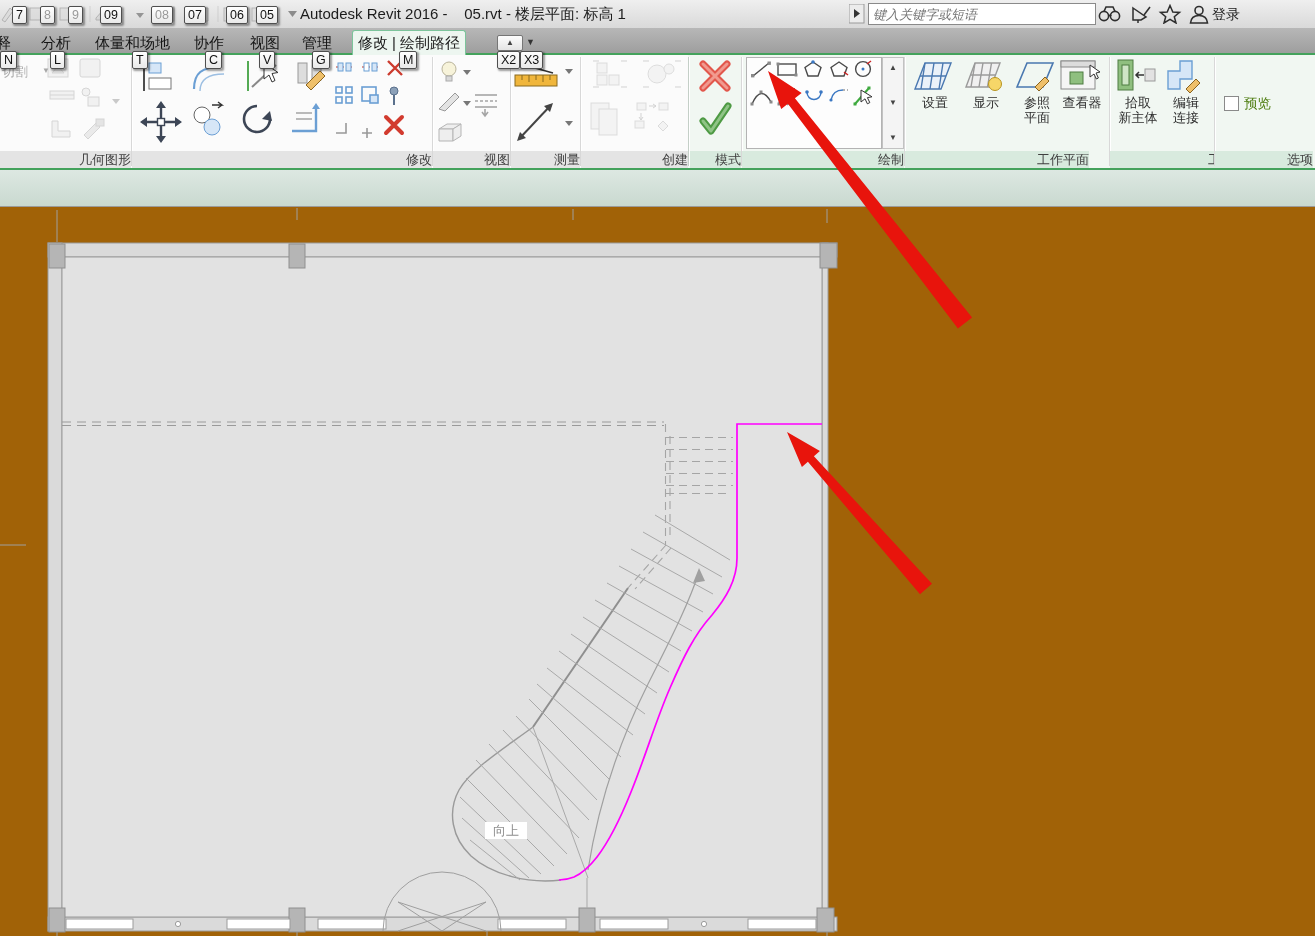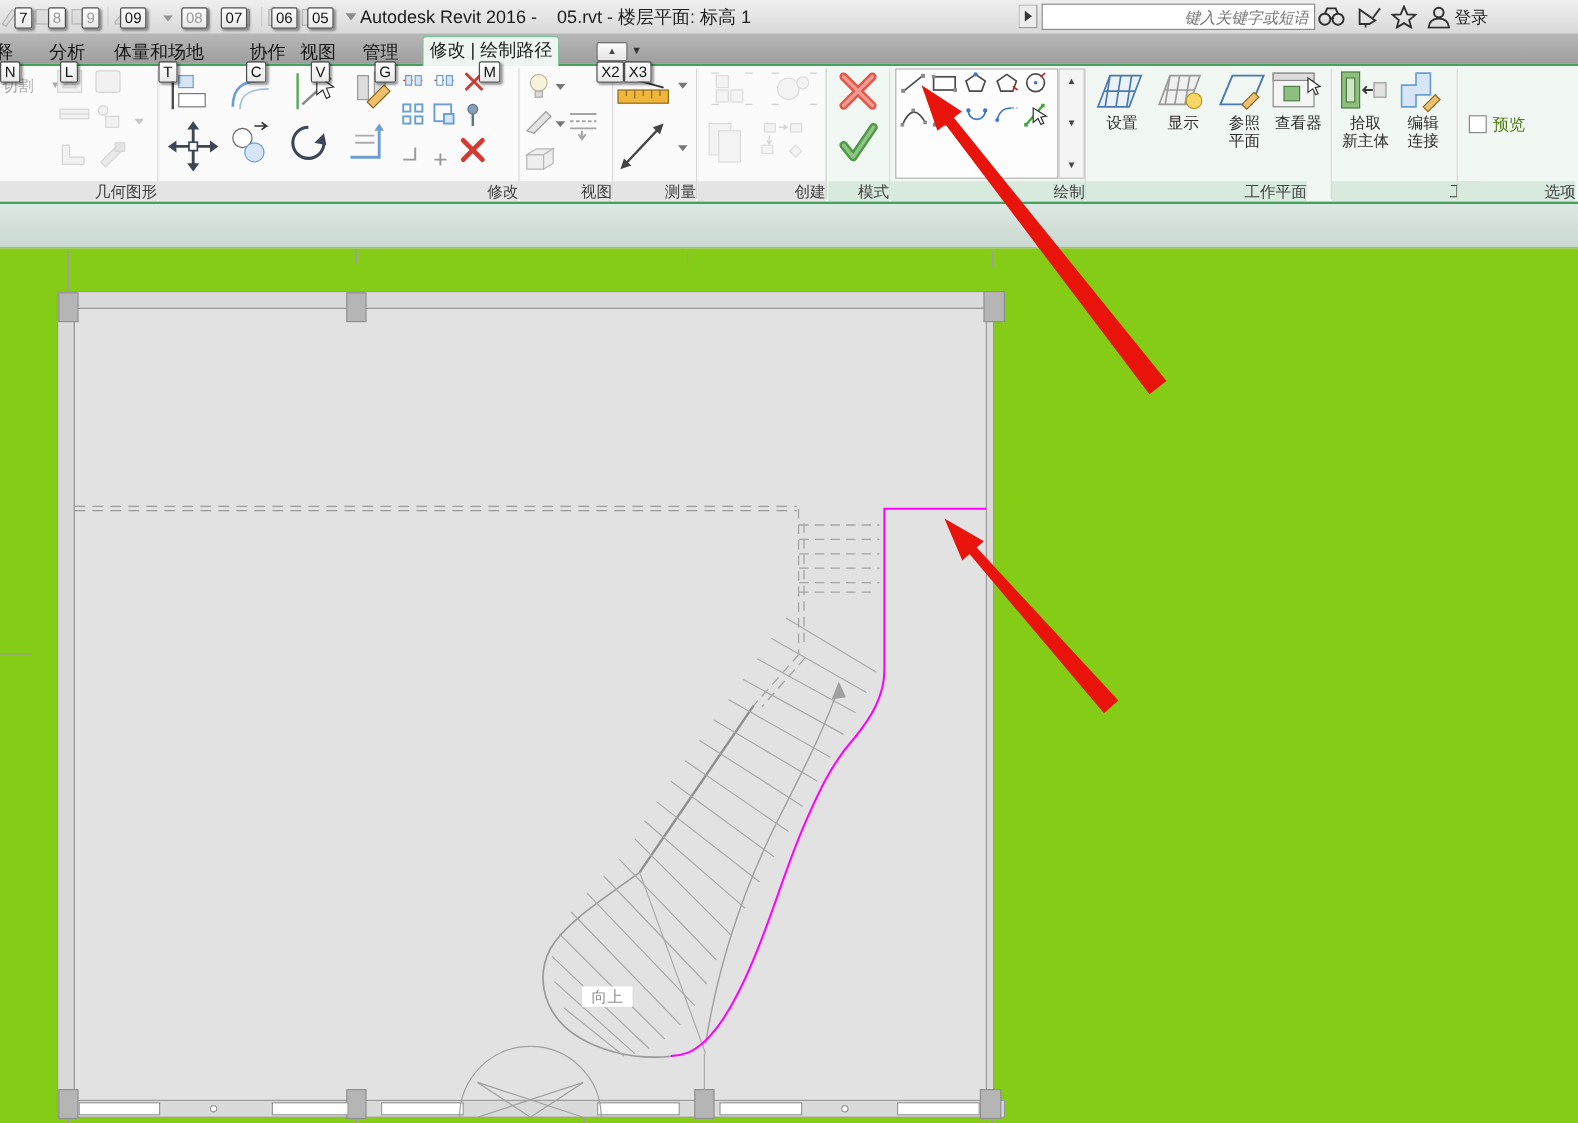--- a/index.html
+++ b/index.html
@@ -10,21 +10,21 @@
   
   #titlebar{left:0;top:0;width:1315px;height:28px;
     background:linear-gradient(#efefef,#d9d9d9);border-bottom:1px solid #b5b5b5;}
   .keytip{position:absolute;height:16px;line-height:16px;padding:0 3px;
     background:linear-gradient(#ffffff,#e9e9e9);border:1px solid #4f4f4f;border-radius:2px;
     font-size:12.5px;color:#111;box-shadow:1.5px 1.5px 2px rgba(0,0,0,.38);z-index:40;}
   .keytip.dim{color:#9a9a9a;}
   .qat-ghost{position:absolute;opacity:.55;}
   #title-text{left:300px;top:5px;width:560px;text-align:left;font-size:15px;color:#1c1c1c;white-space:pre;}
   #infocenter input{position:absolute;left:868px;top:3px;width:218px;height:20px;
-    border:1px solid #8a8a8a;font-style:italic;font-size:13px;color:#666;padding:0 4px;background:#fff;text-align:right;}
+    border:1px solid #8a8a8a;font-style:italic;font-size:13px;color:#666;padding:0 4px;background:#fff;}
   .tb-ic{position:absolute;top:4px;}
   #signin-label{left:1212px;top:6px;font-size:14px;color:#1a1a1a;}
 
   
   #tabrow{left:0;top:28px;width:1315px;height:27px;
     background:linear-gradient(#b7b7b7,#9e9e9e);border-bottom:2px solid #44a25c;box-sizing:border-box;}
   .rtab{position:absolute;top:6px;font-size:15px;color:#161616;white-space:nowrap;}
   #tab-active{position:absolute;left:352px;top:2px;width:112px;height:25px;
     background:#edf6f0;border:1px solid #7cc49b;border-bottom:none;border-radius:3px 3px 0 0;
     text-align:center;line-height:24px;font-size:15px;color:#1a1a1a;white-space:nowrap;}
@@ -51,21 +51,21 @@
   #preview-box{position:absolute;left:1224px;top:96px;width:13px;height:13px;background:#fff;border:1px solid #8a8a8a;}
   #preview-label{position:absolute;left:1244px;top:95px;font-size:13.5px;color:#4d7c0f;}
 
   
   #draw-box{position:absolute;left:4px;top:2px;width:134px;height:90px;background:#fdfdfd;border:1px solid #b3b3b3;}
   #draw-scroll{position:absolute;left:140px;top:2px;width:20px;height:90px;border:1px solid #c2c2c2;background:#f4f4f4;
     display:flex;flex-direction:column;justify-content:space-between;align-items:center;font-size:8px;color:#444;}
   .dsbtn{width:18px;height:20px;line-height:20px;text-align:center;}
 
   
-  #canvas{left:0;top:207px;width:1315px;height:729px;background:#84cc16;}
+  #canvas{left:0;top:207px;width:1315px;height:729px;background:#a16207;}
   #overlay-arrows{position:absolute;left:0;top:0;width:1315px;height:936px;z-index:90;pointer-events:none;}
   svg{display:block;}
   text{font-family:"Liberation Sans","DejaVu Sans",sans-serif;}
 </style>
 </head>
 <body>
 
 <div id="app">
 
   <div id="titlebar" class="abs">
@@ -129,21 +129,21 @@
           <path d="M2.5,19 C3,13.5 7,11.5 11,11.5 C15,11.5 19,13.5 19.5,19 Z"></path>
       </g>
     </svg>
     <span id="signin-label" class="abs">登录</span>
   </div>
 
   <div id="tabrow" class="abs">
     <span class="rtab" style="left:-19px">注释</span>
     <span class="rtab" style="left:41px">分析</span>
     <span class="rtab" style="left:95px">体量和场地</span>
-    <span class="rtab" style="left:208px">协作</span>
+    <span class="rtab" style="left:194px">协作</span>
     <span class="rtab" style="left:250px">视图</span>
     <span class="rtab" style="left:302px">管理</span>
     <div id="tab-active">修改 | 绘制路径</div>
     <div id="ribbon-collapse">▲</div>
     <div id="ribbon-collapse-caret">▼</div>
   </div>
 
   <span class="keytip" style="left:0;top:51px">N</span>
   <span class="keytip" style="left:50px;top:51px">L</span>
   <span class="keytip" style="left:132px;top:51px">T</span>

